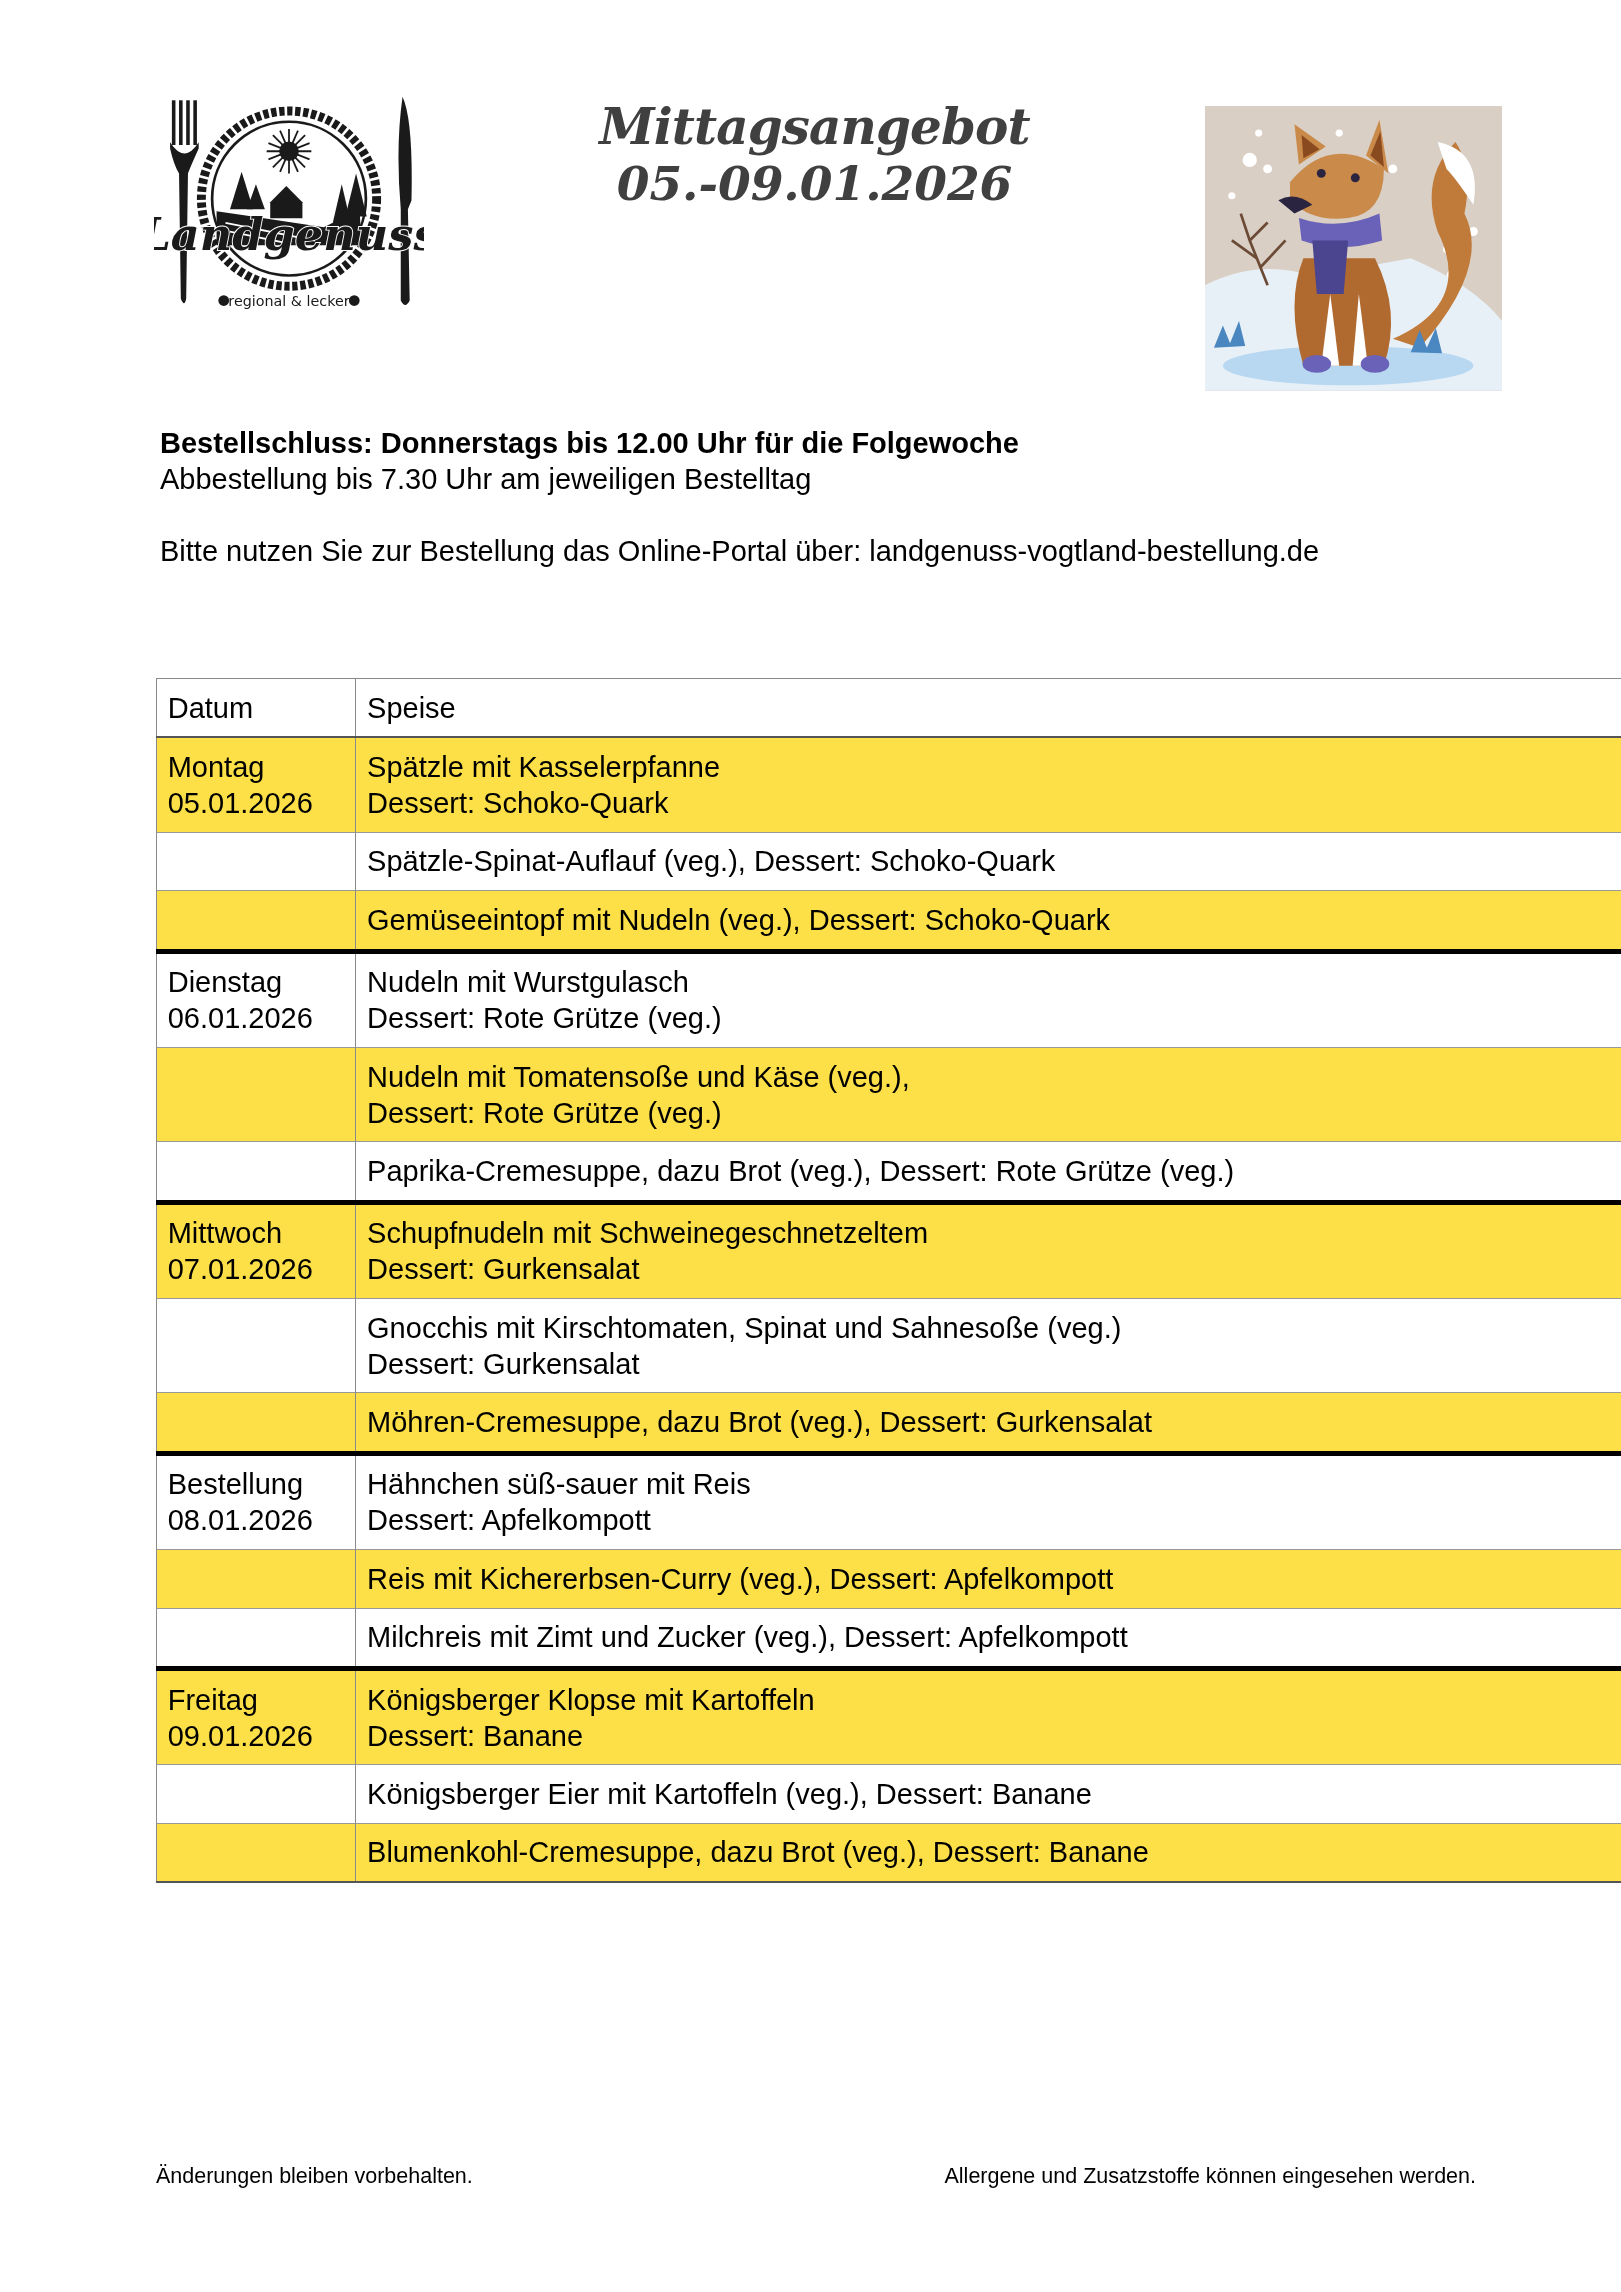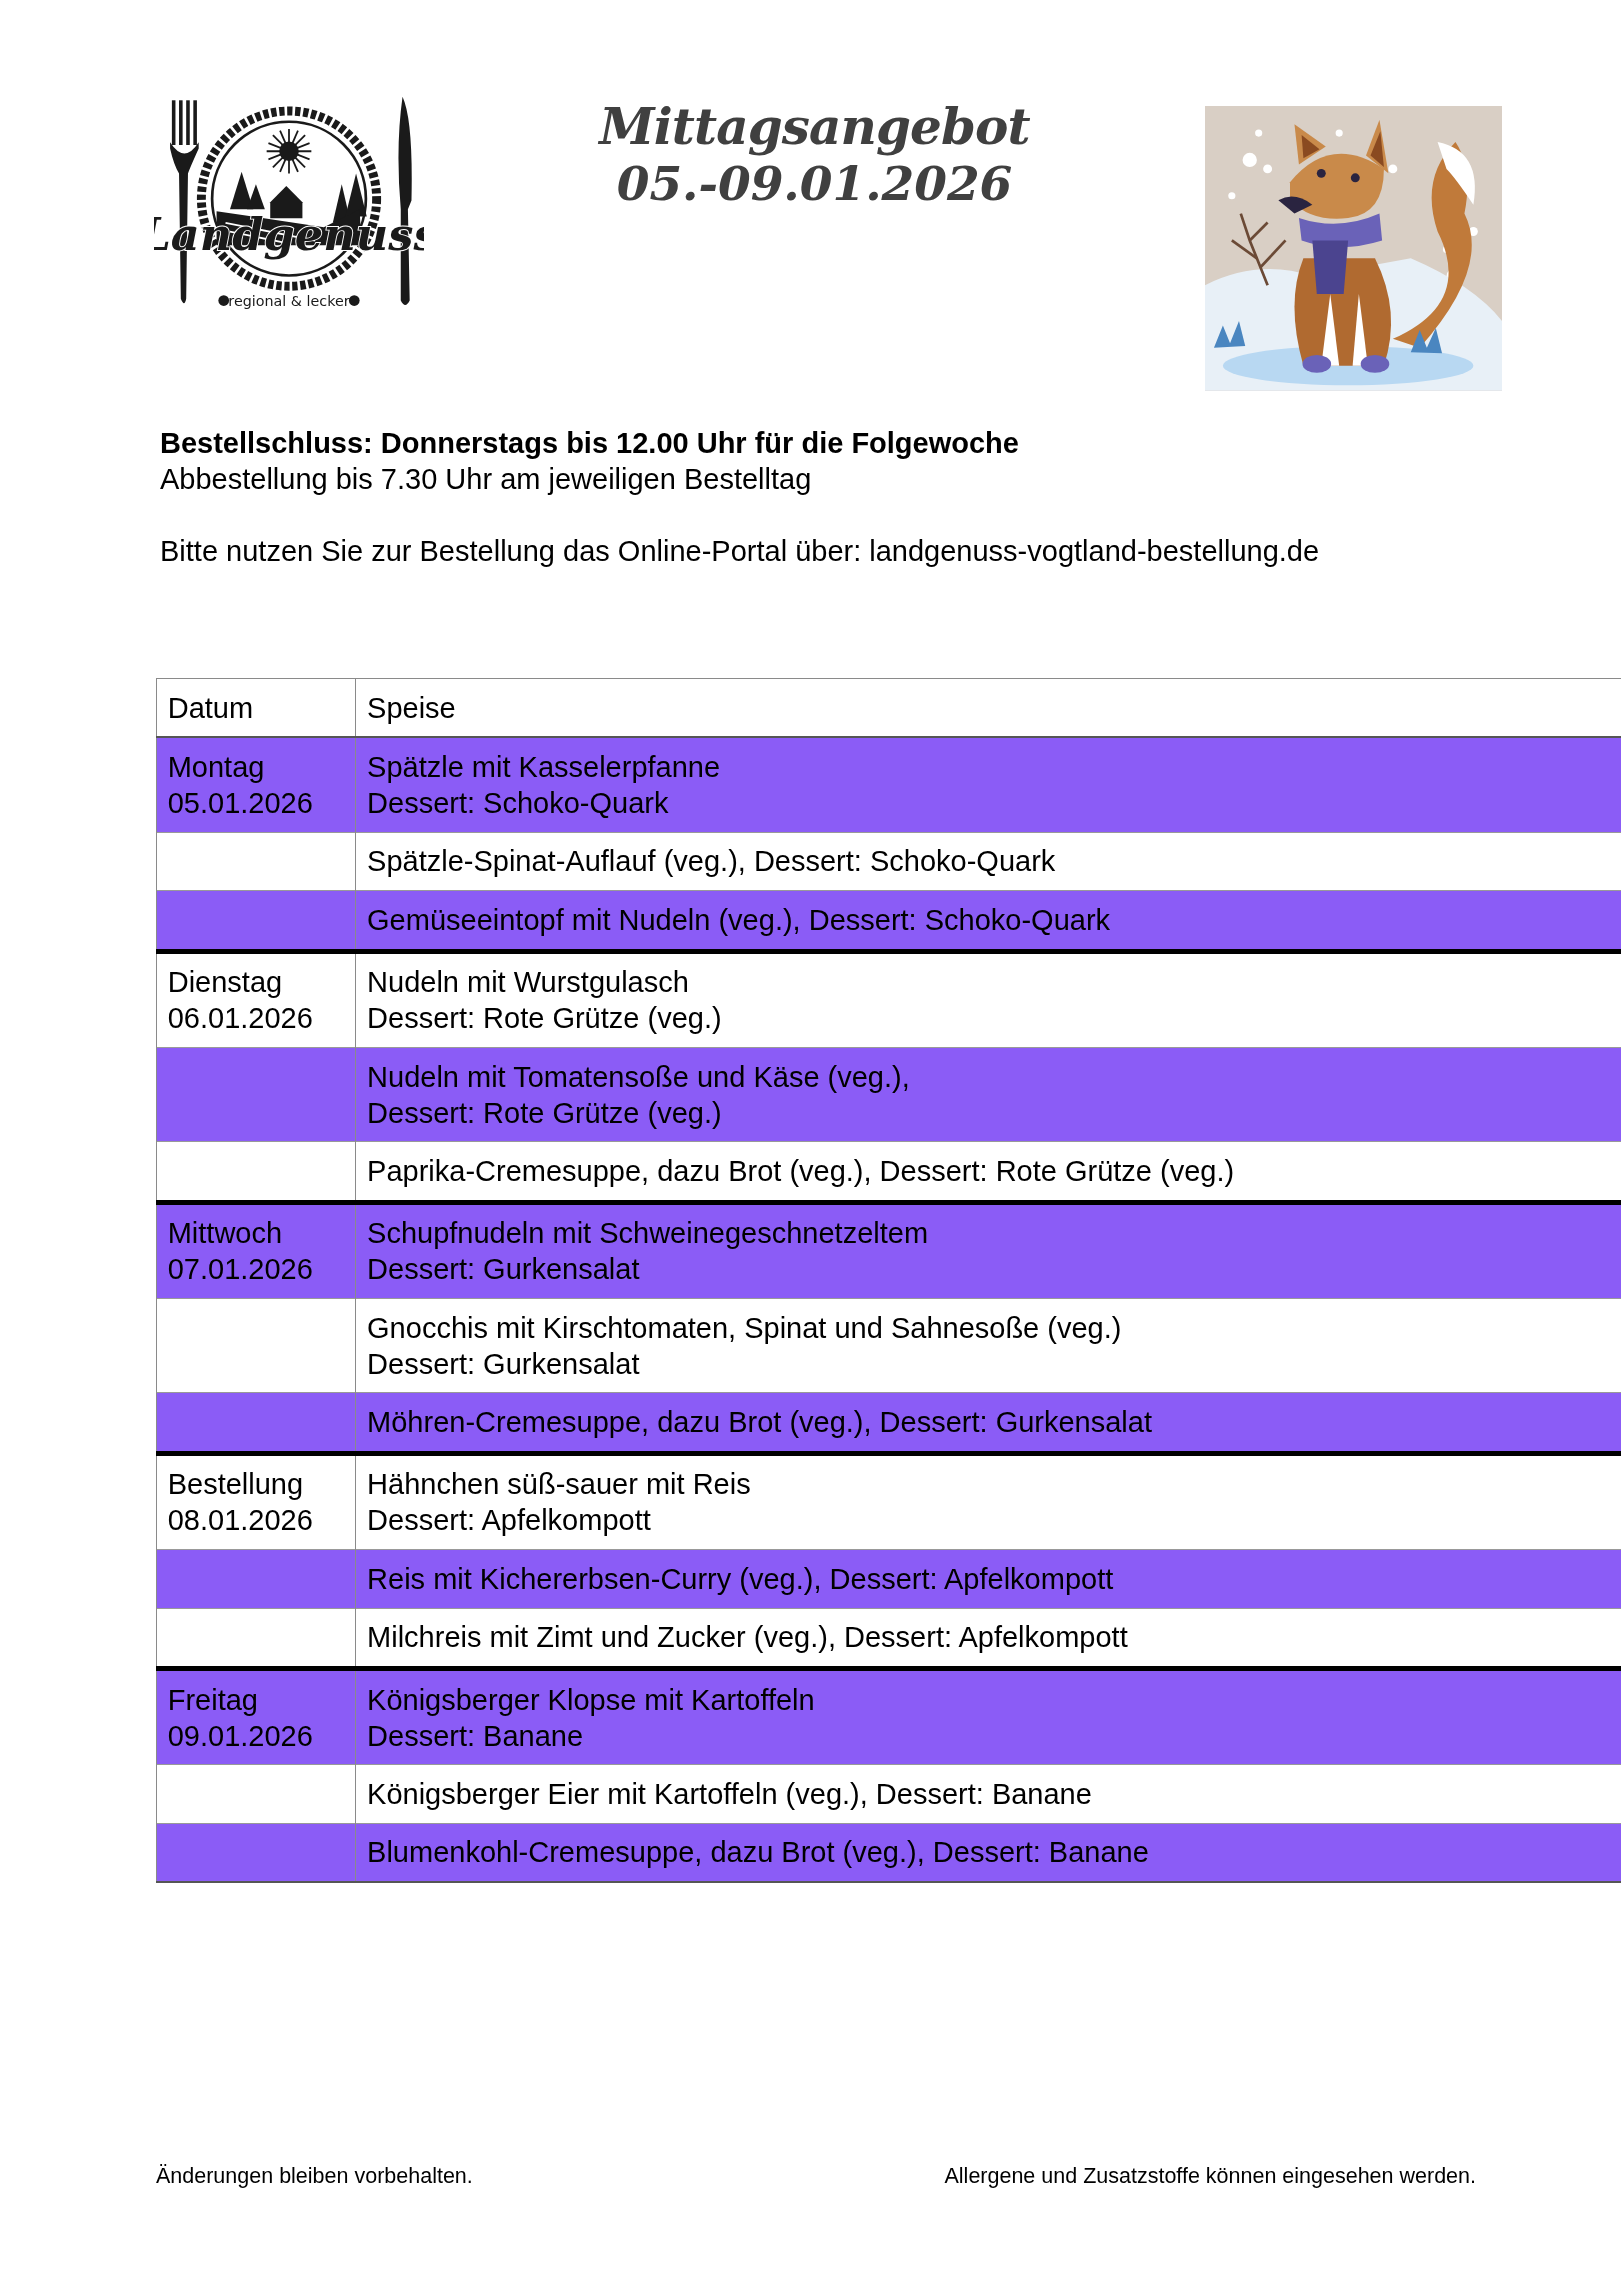--- a/index.html
+++ b/index.html
@@ -18,21 +18,21 @@
   .info .bold { font-weight: bold; }
   .info .gap { height: 36px; }
   table.menu { position: absolute; left: 156px; top: 678px; width: 1592px; border-collapse: collapse; font-size: 29px; }
   table.menu td { border-left: 1.8px solid #8a8a8a; border-right: 1.8px solid #8a8a8a; vertical-align: top; padding: 10.7px 10.7px; line-height: 36px; }
   table.menu td.date { width: 177px; }
   table.menu tr.header td { border-top: 1.8px solid #8a8a8a; height: 36px; }
   table.menu tr.header { border-bottom: 2.7px solid #555; }
   table.menu tr.row { border-top: 1.8px solid #999; }
   table.menu tr.day-start { border-top: 5.4px solid #000; }
   table.menu tr.first-day { border-top: 2.7px solid #555; }
-  table.menu tr.shade td { background: #8b5cf6; }
+  table.menu tr.shade td { background: #fde047; }
   table.menu tr.last { border-bottom: 2.7px solid #555; }
   table.menu tr.single td { height: 36px; }
   table.menu tr.double td { height: 72px; }
   .footer-left { position: absolute; left: 156px; top: 2164px; font-size: 21.5px; }
   .footer-right { position: absolute; right: 145px; top: 2164px; font-size: 21.5px; }
 </style>
 </head>
 <body>
 
 <div class="logo">

